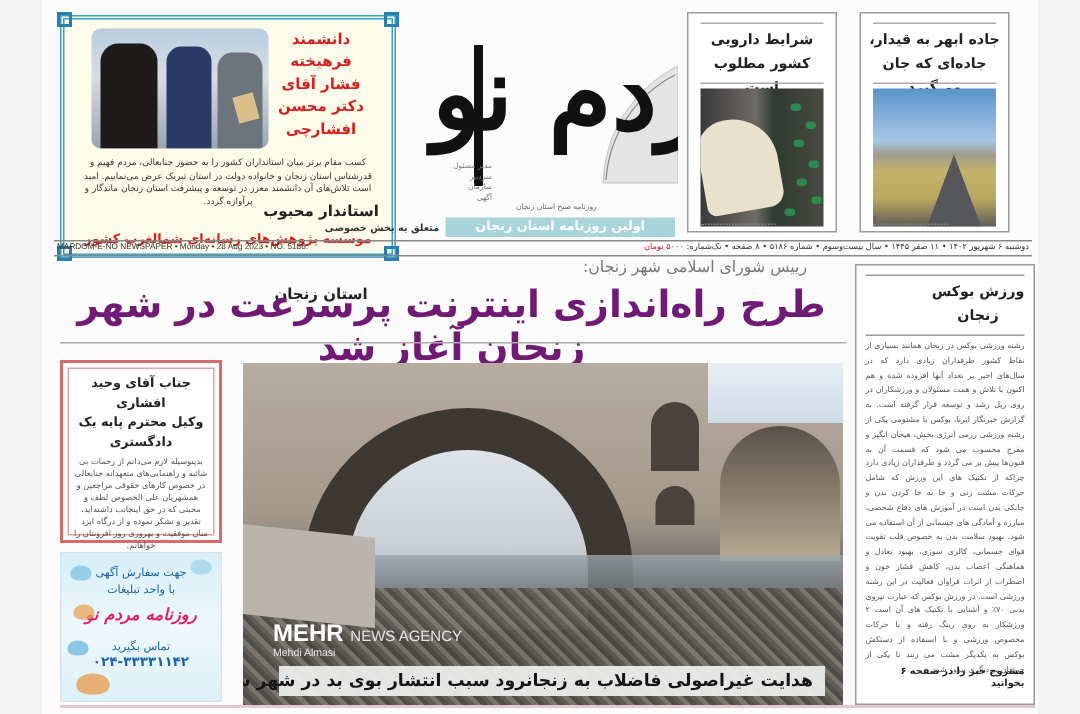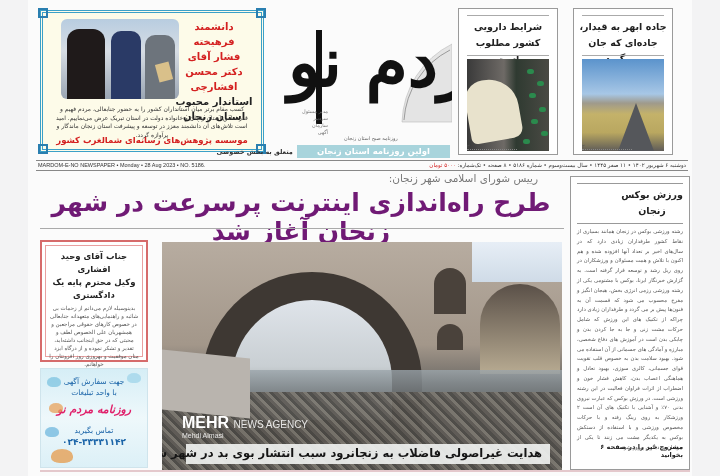--- a/index.html
+++ b/index.html
@@ -2,34 +2,34 @@
 <html><head>
 <meta charset="utf-8">
 <style>
   * { box-sizing: border-box; margin: 0; padding: 0; }
   html, body { width: 720px; height: 476px; overflow: hidden; background: #f3f3f4; }
   body { font-family: "DejaVu Sans", sans-serif; position: relative; }
 
   .page { position: absolute; left: 28px; top: 0; width: 664px; height: 476px; background: #fbfbfb; }
 
   
-  .top-ad { position: absolute; left: 12px; top: 10px; width: 224px; height: 142px;
+  .top-ad { position: absolute; left: 12px; top: 10px; width: 224px; height: 162px;
             border: 3px double #3ba0c8; background: #fdfbe9; padding: 4px; }
   .top-ad .corner { position: absolute; width: 10px; height: 10px; border: 2px solid #2a7fb0; }
   .top-ad .c1 { left: -5px; top: -5px; } .top-ad .c2 { right: -5px; top: -5px; }
   .top-ad .c3 { left: -5px; bottom: -5px; } .top-ad .c4 { right: -5px; bottom: -5px; }
   .top-ad .photo { position: absolute; left: 18px; top: 6px; width: 118px; height: 80px; border-radius: 6px;
                    background: linear-gradient(180deg,#b8cde0 0%,#d7dde4 40%,#9aa5b3 100%); overflow: hidden; }
   .top-ad .photo .p1 { position: absolute; left: 6px; top: 10px; width: 38px; height: 70px; background: #1f1a1a; border-radius: 12px 12px 0 0; }
   .top-ad .photo .p2 { position: absolute; left: 50px; top: 12px; width: 30px; height: 68px; background: #2a3a66; border-radius: 10px 10px 0 0; }
   .top-ad .photo .p3 { position: absolute; left: 84px; top: 16px; width: 30px; height: 64px; background: #6d747c; border-radius: 10px 10px 0 0; }
   .top-ad .photo .frame { position: absolute; left: 96px; top: 44px; width: 14px; height: 18px; background: #d9c08a; transform: rotate(-15deg); }
   .top-ad .title { position: absolute; right: 6px; top: 6px; width: 82px; text-align: center; direction: rtl; line-height: 15px; }
   .top-ad .title .red { color: #d42020; font-weight: bold; font-size: 10px; display: block; }
-  .top-ad .title .blk { color: #222; font-weight: bold; font-size: 10px; display: block; }
+  .top-ad .title .blk { color: #222; font-weight: bold; font-size: 10px; display: block; margin-top: 40px; }
   .top-ad .body { position: absolute; left: 6px; right: 6px; top: 92px; direction: rtl; text-align: center; font-size: 6px; line-height: 8.5px; color: #333; }
   .top-ad .footer { position: absolute; left: 6px; right: 6px; bottom: 4px; text-align: center; direction: rtl; color: #d42020; font-weight: bold; font-size: 8.5px; }
 
   
   .masthead { position: absolute; left: 250px; top: 4px; width: 172px; height: 148px; }
   .masthead .logo { position: absolute; left: 4px; top: 0; width: 170px; height: 120px; }
   .masthead .side-notes { position: absolute; left: 20px; top: 104px; font-size: 5px; color: #777; direction: rtl; line-height: 7px; text-align: right; width: 30px; }
   .masthead .tagline-small { position: absolute; left: 66px; top: 131px; font-size: 5px; color: #666; direction: rtl; }
   .masthead .strip { position: absolute; left: 0; top: 141px; width: 172px; height: 13px; display: flex; direction: rtl; }
   .masthead .strip .band { background: #a8d4dc; color: #fff; font-weight: bold; font-size: 8.5px; padding: 1px 20px; white-space: nowrap; }

